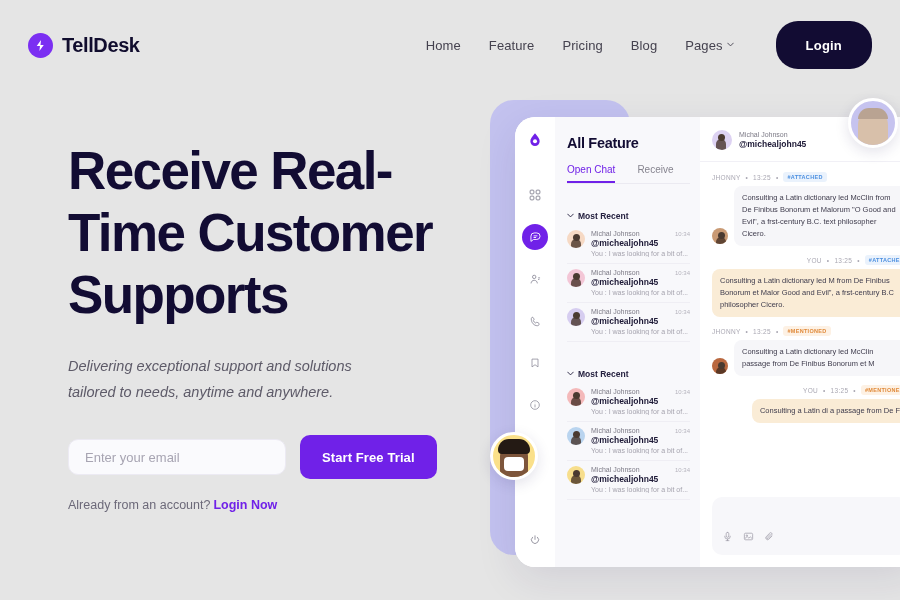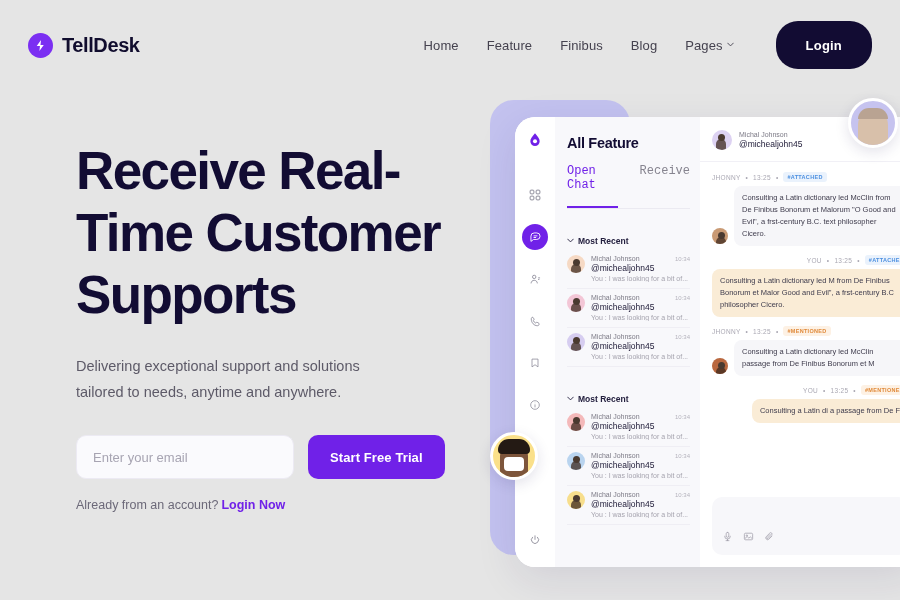--- a/index.html
+++ b/index.html
@@ -30,36 +30,36 @@
     display:flex; gap:4px; white-space:nowrap;
   }
   .chev { display:inline-block; width:7px; height:7px; position:relative; top:-2px; }
   .login-btn {
     margin-left:14px; background:#120c33; color:#fff; font-size:13px; font-weight:bold;
     border:none; border-radius:22px; padding:0 30px; height:48px; cursor:pointer;
     letter-spacing:0.2px;
   }
 
   
-  .hero { position:absolute; left:76px; top:140px; width:420px; }
+  .hero { position:absolute; left:68px; top:140px; width:420px; }
   h1.hero-title {
     font-size:53px; line-height:62px; font-weight:bold;
     color:#120c33; letter-spacing:-1.6px;
   }
   .hl { position:relative; display:inline-block; }
   .hl::after {
     content:""; position:absolute; left:-2px; right:-6px; bottom:-2px;
     height:7px; background:#eec98a; border-radius:1px; z-index:-1;
   }
   .hero-sub {
-    margin-top:27px; font-size:14.5px; line-height:26px; color:#5d5a68; max-width:310px;
+    margin-top:27px; font-size:14.5px; line-height:26px; color:#5d5a68; max-width:310px;font-style:italic;
   }
   .form-row { margin-top:30px; display:flex; align-items:center; gap:14px; }
   .email-input {
-    width:218px; height:44px; border-radius:10px; border:1px solid #eceaf3;
+    width:218px; height:36px; border-radius:10px; border:1px solid #eceaf3;
     background:#fafafd; padding:0 16px; font-size:13px; color:#8d8a98;
     font-family:"Liberation Sans", sans-serif; outline:none;
   }
   .email-input::placeholder { color:#a7a4b2; }
   .trial-btn {
     height:44px; padding:0 22px; border:none; border-radius:10px;
     background:#7021e8; color:#fff; font-size:13px; font-weight:bold; cursor:pointer;
     letter-spacing:0.1px;
   }
   .account-row { margin-top:19px; font-size:12.5px; color:#6c6979; }
@@ -89,40 +89,40 @@
   }
   .m-ico.active { background:#7021e8; color:#fff; }
   .m-power { margin-top:auto; margin-bottom:14px; color:#7e7d8b; }
 
   
   .m-list {
     width:145px; flex:0 0 145px; background:#f8f8fb; padding:18px 10px 0 12px; overflow:hidden;
   }
   .m-title { font-size:14.5px; font-weight:bold; color:#120c33; letter-spacing:-0.3px; }
   .m-tabs { display:flex; gap:22px; margin-top:13px; border-bottom:1px solid #ebeaf1; }
-  .m-tab { font-size:12px; color:#86848f; padding-bottom:14px; cursor:pointer;font-family:Liberation Mono, monospace; }
+  .m-tab { font-size:10px; color:#86848f; padding-bottom:6px; cursor:pointer; }
   .m-tab.active { color:#7021e8; border-bottom:2px solid #7021e8; }
   .m-search {
     margin-top:11px; height:21px; background:#fff; border:1px solid #eeedf4;
     border-radius:7px; display:flex; align-items:center; gap:5px; padding:0 7px;
   }
   .m-search span { font-size:8px; color:#b0aeb9; }
   .m-group {
     margin-top:27px; margin-bottom:4px; display:flex; align-items:center; gap:4px;
     font-size:8.5px; font-weight:bold; color:#24203f;
   }
   .m-item { display:flex; gap:6px; padding:5px 0 6px 0; border-bottom:1px solid #efeef4; cursor:pointer; }
   .m-av { width:18px; height:18px; border-radius:50%; flex:0 0 18px; position:relative; overflow:hidden; }
   .m-av i { position:absolute; left:4px; top:9px; width:10px; height:11px; border-radius:5px 5px 2px 2px; background:rgba(60,40,30,0.75); }
   .m-av i::before { content:""; position:absolute; left:1.5px; top:-5.5px; width:7px; height:7px; border-radius:50%; background:#4a3a30; }
   .m-meta { flex:1; min-width:0; }
   .m-row1 { display:flex; justify-content:space-between; align-items:center; }
   .m-nm { font-size:7px; color:#7c7a86; }
   .m-tm { font-size:6px; color:#b5b3bd; }
-  .m-hd { font-size:8.5px; font-weight:normal; color:#1d1936; margin-top:1px; }
+  .m-hd { font-size:8.5px; font-weight:bold; color:#1d1936; margin-top:1px; }
   .m-pv { font-size:7px; color:#a5a3ae; margin-top:2px; white-space:nowrap; overflow:hidden; }
 
   
   .m-chat { flex:1; background:#fff; display:flex; flex-direction:column; min-width:0; }
   .m-chat-hd { display:flex; align-items:center; gap:7px; padding:13px 12px 11px; border-bottom:1px solid #f1f0f6; }
   .m-chat-hd .m-av { width:20px; height:20px; flex:0 0 20px; }
   .m-chat-body { flex:1; padding:10px 12px 0; overflow:hidden; }
   .msg { margin-bottom:9px; }
   .msg-meta { display:flex; align-items:center; gap:5px; font-size:6.5px; color:#aaa8b3; letter-spacing:0.3px; }
   .msg-meta .tag { font-size:5.5px; font-weight:bold; padding:2px 4px; border-radius:3px; letter-spacing:0.3px; }
@@ -172,21 +172,21 @@
     </div>
 
     <div class="nav-links">
       <a class="nav-link">
         <span>Home</span>
       </a>
       <a class="nav-link">
         <span>Feature</span>
       </a>
       <a class="nav-link">
-        <span>Finibus</span>
+        <span>Pricing</span>
       </a>
       <a class="nav-link">
         <span>Blog</span>
       </a>
       <a class="nav-link">
         <span>Pages</span>
         <span class="chev">
           <svg width="7" height="7" viewBox="0 0 10 10">
               <path d="M1 3l4 4 4-4" stroke="#45424f" stroke-width="1.3" fill="none" stroke-linecap="round"></path>
             </svg>

